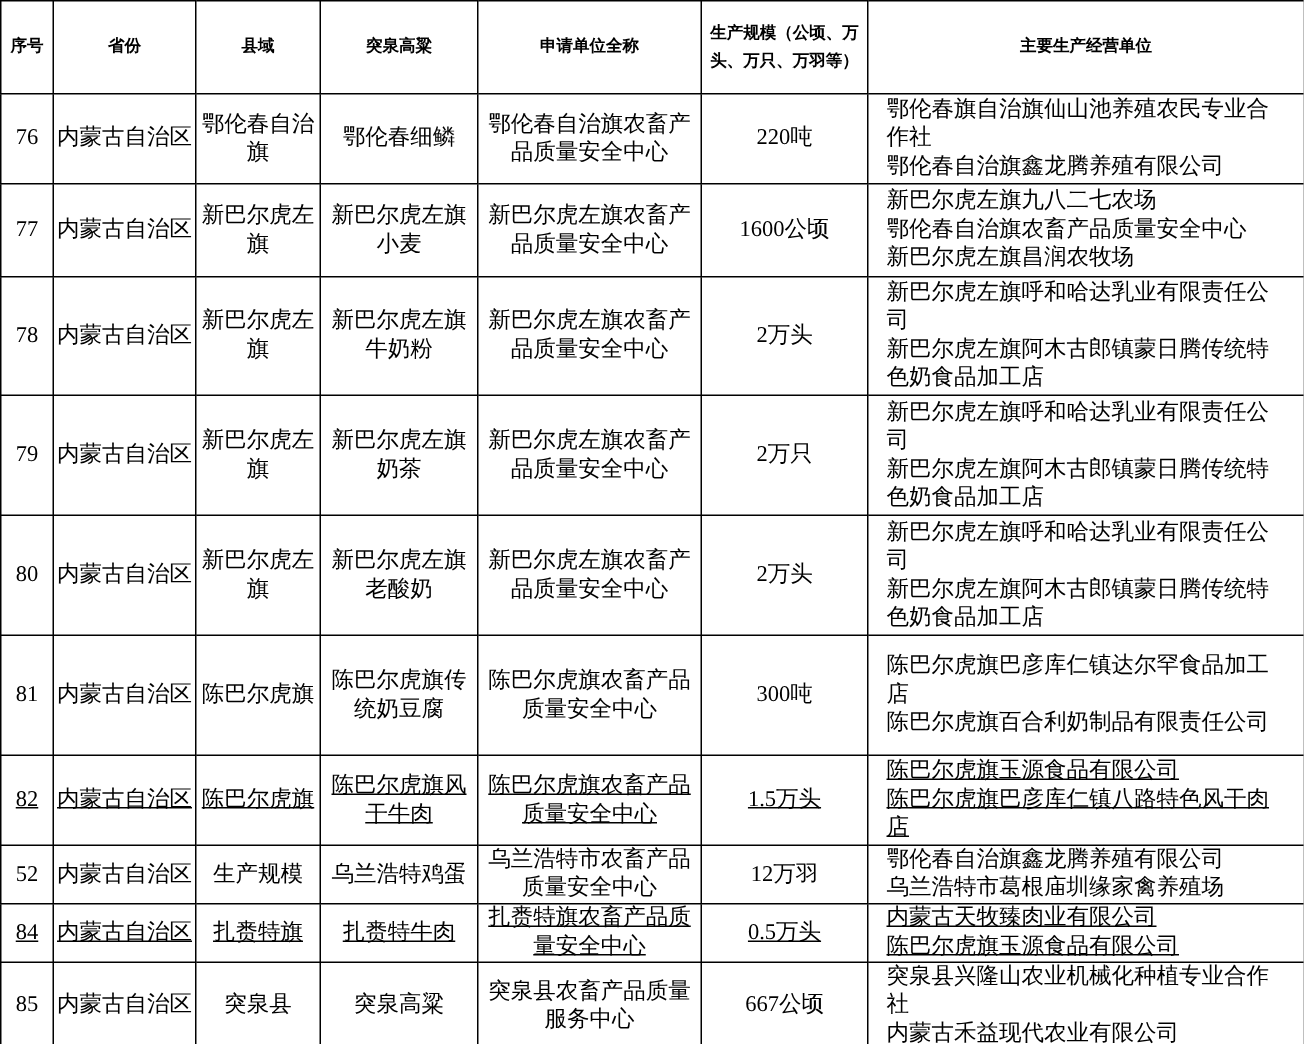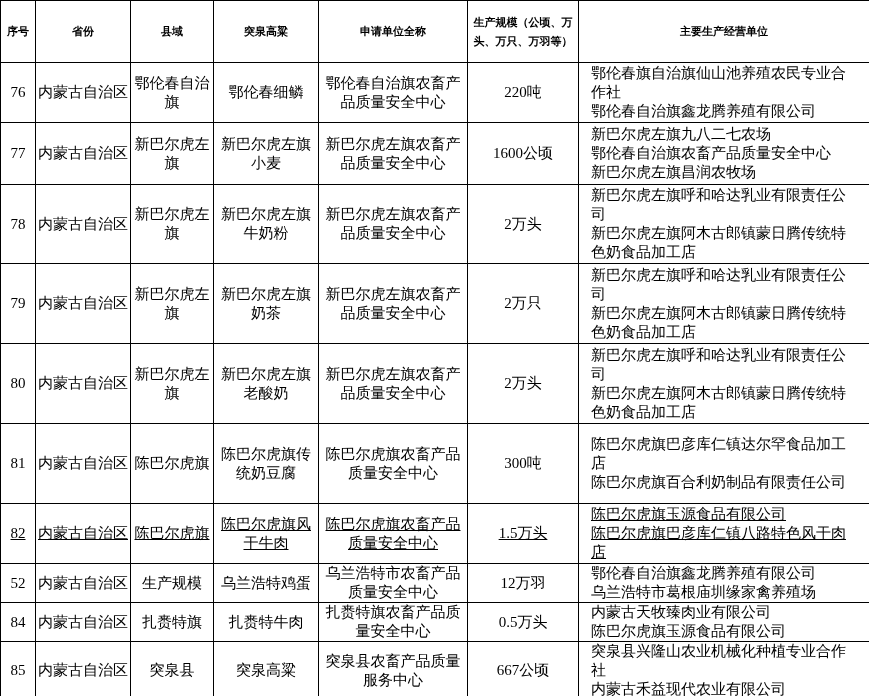--- a/index.html
+++ b/index.html
@@ -39,21 +39,21 @@
   
   thead tr{height:62px;}
   tbody tr:nth-child(1){height:60px;}
   tbody tr:nth-child(2){height:62px;}
   tbody tr:nth-child(3){height:79px;}
   tbody tr:nth-child(4){height:80px;}
   tbody tr:nth-child(5){height:80px;}
   tbody tr:nth-child(6){height:80px;}
   tbody tr:nth-child(7){height:60px;text-decoration:underline;}
   tbody tr:nth-child(8){height:38px;}
-  tbody tr:nth-child(9){height:38px;}
+  tbody tr:nth-child(9){height:38px;text-decoration:underline;}
   tbody tr:nth-child(10){height:57px;}
 </style>
 </head>
 <body>
 
 <table>
   <colgroup>
     <col class="c0">
       <col class="c1">
       <col class="c2">

